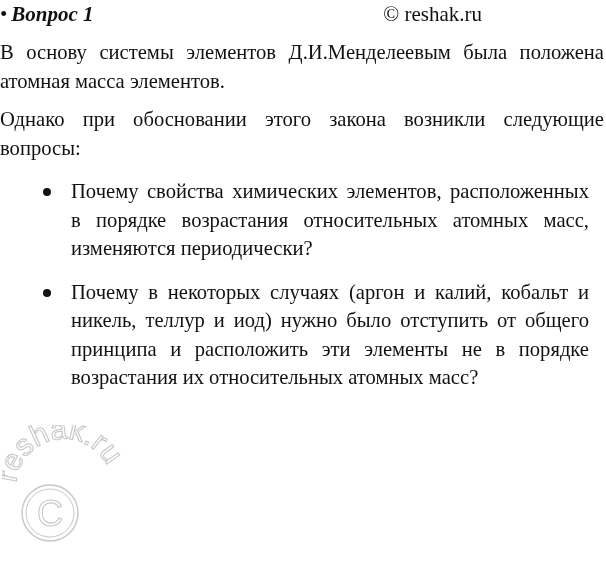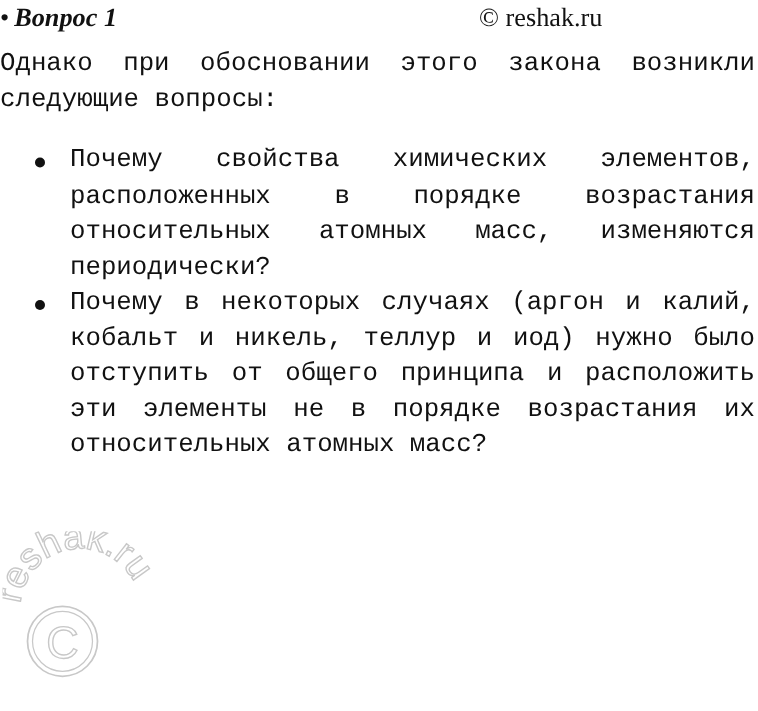--- a/index.html
+++ b/index.html
@@ -62,22 +62,21 @@
     .list {
       list-style: none;
       margin: 0 0 9px 0;
       padding: 0;
     }
     .list-item {
       position: relative;
       padding-left: 56px;
       text-align: justify;
       text-align-last: left;
-      margin: 0;
-      font-family: Liberation Mono, monospace;
+      margin: 15px;
     }
     .bullet {
       position: absolute;
       left: 28px;
       top: 11px;
       width: 8px;
       height: 8px;
       border-radius: 50%;
       background: #111111;
     }
@@ -94,21 +93,22 @@
 <body>
 
 <div class="header">
   <div class="header-title">
     <span class="dot">•</span><span>Вопрос 1</span>
   </div>
   <div class="header-copyright">© reshak.ru</div>
 </div>
 
 <div class="content">
-  <p class="para" style="margin-bottom:20px;font-family:Liberation Mono, monospace;">Однако при обосновании этого закона возникли следующие вопросы:</p>
+  <p class="para">В основу системы элементов Д.И.Менделеевым была положена атомная масса элементов.</p>
+  <p class="para" style="margin-bottom:4px;">Однако при обосновании этого закона возникли следующие вопросы:</p>
 
   <ul class="list">
     <li class="list-item">
       <span class="bullet"></span>
       <span>Почему свойства химических элементов, расположенных в порядке возрастания относительных атомных масс, изменяются периодически?</span>
     </li>
     <li class="list-item">
       <span class="bullet"></span>
       <span>Почему в некоторых случаях (аргон и калий, кобальт и никель, теллур и иод) нужно было отступить от общего принципа и расположить эти элементы не в порядке возрастания их относительных атомных масс?</span>
     </li>

